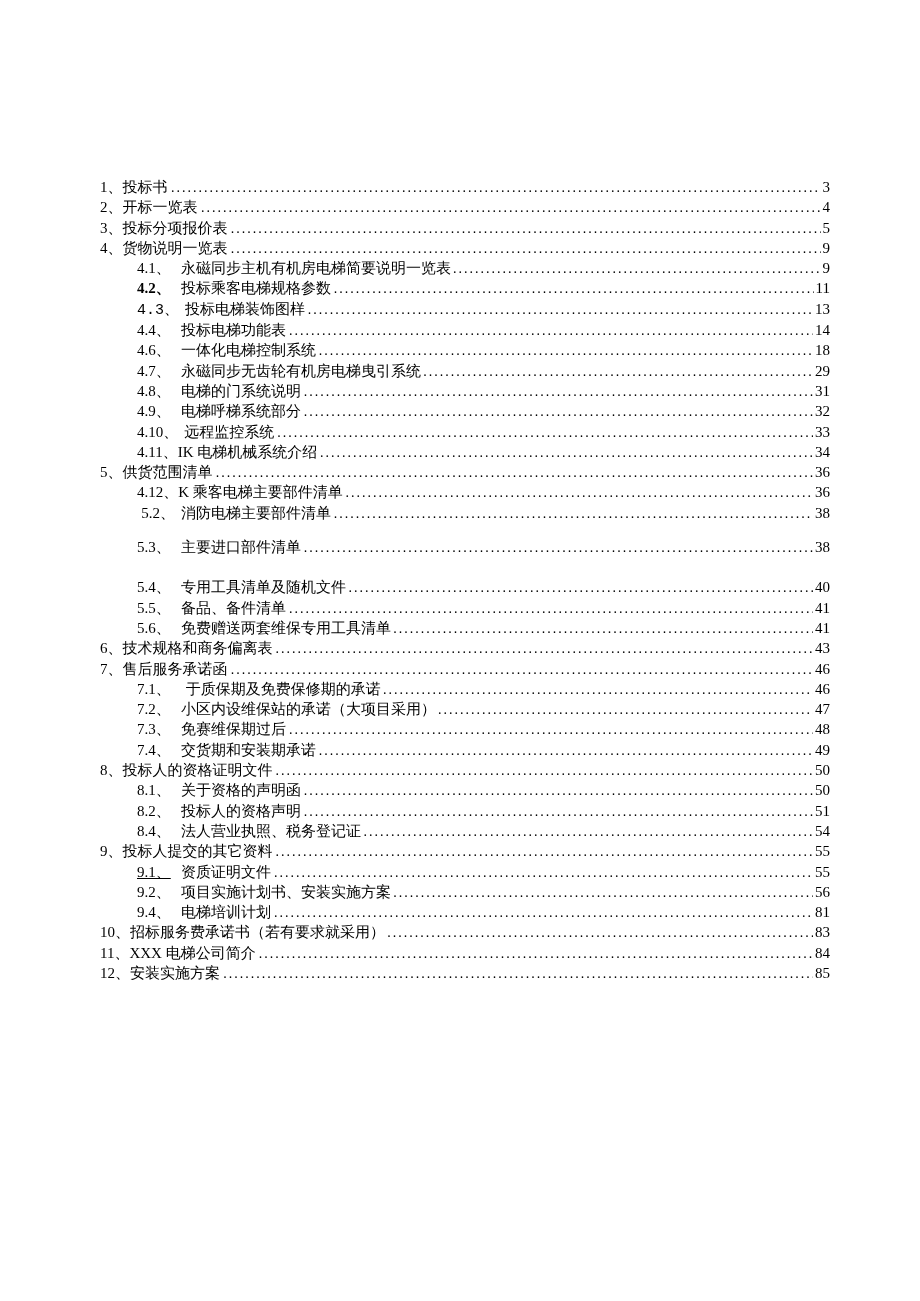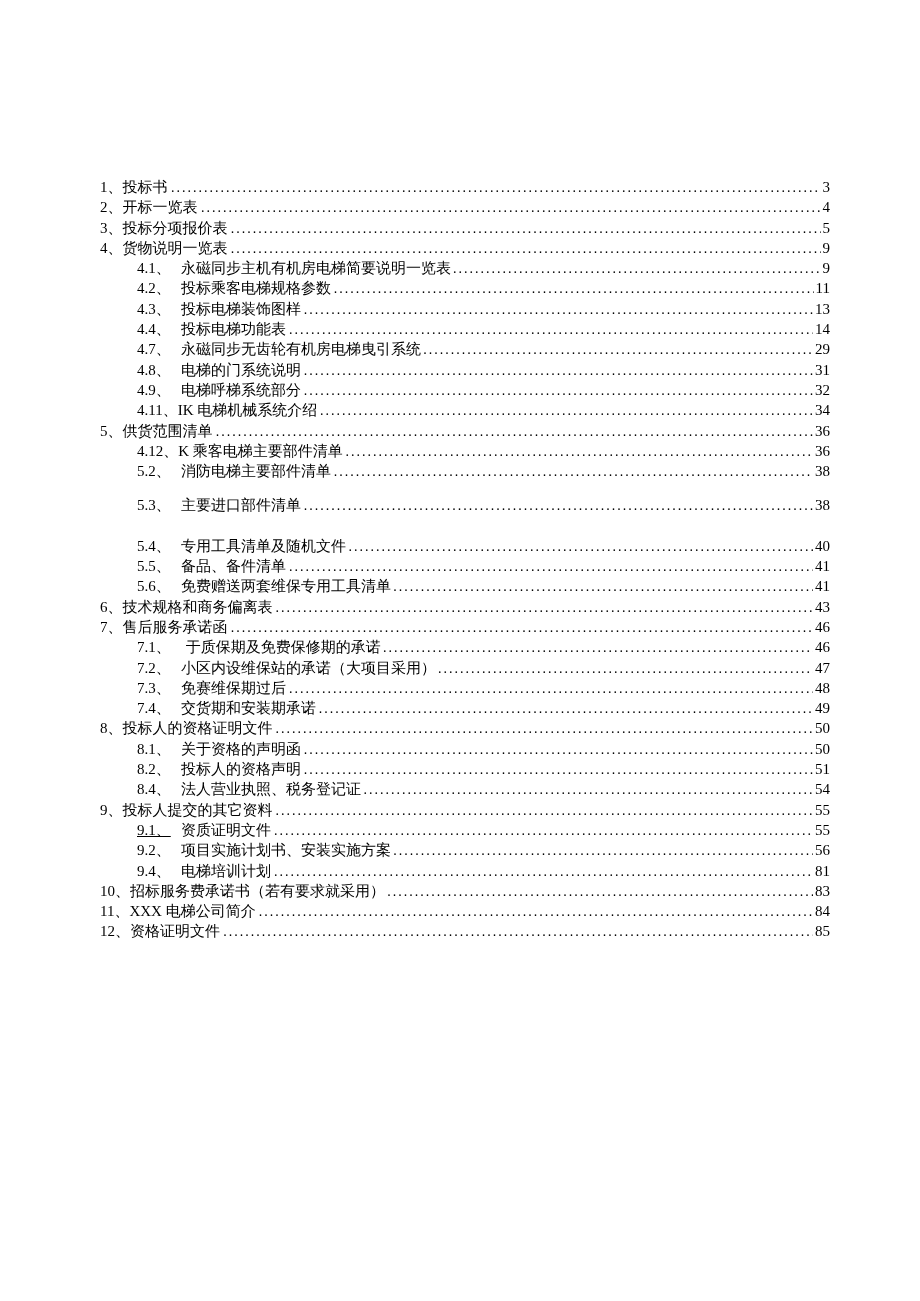--- a/index.html
+++ b/index.html
@@ -80,41 +80,48 @@
         <span class="pg">9</span>
       </div>
       <div class="toc-line lvl2">
         <span class="num label" style="padding-right: 6px;">4.1、</span>
         <span class="label">永磁同步主机有机房电梯简要说明一览表</span>
         <span class="gap-after-title"></span>
         <span class="leader"></span>
         <span class="pg">9</span>
       </div>
       <div class="toc-line lvl2">
-        <span class="num label" style="padding-right: 6px;">4.2、</span>
+        <span class="num label" style="padding-right: 6px; font-weight: bold;">4.2、</span>
         <span class="label">投标乘客电梯规格参数</span>
         <span class="gap-after-title"></span>
         <span class="leader"></span>
         <span class="pg">11</span>
       </div>
       <div class="toc-line lvl2">
-        <span class="num label" style="padding-right: 6px;">4.3、</span>
+        <span class="num label" style="padding-right: 6px; font-family: Liberation Mono, monospace;">4.3、</span>
         <span class="label">投标电梯装饰图样</span>
         <span class="gap-after-title"></span>
         <span class="leader"></span>
         <span class="pg">13</span>
       </div>
       <div class="toc-line lvl2">
         <span class="num label" style="padding-right: 6px;">4.4、</span>
         <span class="label">投标电梯功能表</span>
         <span class="gap-after-title"></span>
         <span class="leader"></span>
         <span class="pg">14</span>
       </div>
       <div class="toc-line lvl2">
+        <span class="num label" style="padding-right: 6px;">4.6、</span>
+        <span class="label">一体化电梯控制系统</span>
+        <span class="gap-after-title"></span>
+        <span class="leader"></span>
+        <span class="pg">18</span>
+      </div>
+      <div class="toc-line lvl2">
         <span class="num label" style="padding-right: 6px;">4.7、</span>
         <span class="label">永磁同步无齿轮有机房电梯曳引系统</span>
         <span class="gap-after-title"></span>
         <span class="leader"></span>
         <span class="pg">29</span>
       </div>
       <div class="toc-line lvl2">
         <span class="num label" style="padding-right: 6px;">4.8、</span>
         <span class="label">电梯的门系统说明</span>
         <span class="gap-after-title"></span>
@@ -122,20 +129,27 @@
         <span class="pg">31</span>
       </div>
       <div class="toc-line lvl2">
         <span class="num label" style="padding-right: 6px;">4.9、</span>
         <span class="label">电梯呼梯系统部分</span>
         <span class="gap-after-title"></span>
         <span class="leader"></span>
         <span class="pg">32</span>
       </div>
       <div class="toc-line lvl2">
+        <span class="num label" style="padding-right: 6px;">4.10、</span>
+        <span class="label">远程监控系统</span>
+        <span class="gap-after-title"></span>
+        <span class="leader"></span>
+        <span class="pg">33</span>
+      </div>
+      <div class="toc-line lvl2">
         <span class="num label" style="min-width: auto;">4.11、</span>
         <span class="label">IK 电梯机械系统介绍</span>
         <span class="gap-after-title"></span>
         <span class="leader"></span>
         <span class="pg">34</span>
       </div>
       <div class="toc-line lvl1">
         <span class="num label">5、</span>
         <span class="label">供货范围清单</span>
         <span class="gap-after-title"></span>
@@ -143,21 +157,21 @@
         <span class="pg">36</span>
       </div>
       <div class="toc-line lvl2">
         <span class="num label" style="min-width: auto;">4.12、</span>
         <span class="label">K 乘客电梯主要部件清单</span>
         <span class="gap-after-title"></span>
         <span class="leader"></span>
         <span class="pg">36</span>
       </div>
       <div class="toc-line lvl2">
-        <span class="num label" style="padding-right: 6px;">5.2、</span>
+        <span class="num label" style="padding-right: 6px; text-align: right;">5.2、</span>
         <span class="label">消防电梯主要部件清单</span>
         <span class="gap-after-title"></span>
         <span class="leader"></span>
         <span class="pg">38</span>
       </div>
       <div class="toc-line lvl2">
         <span class="num label" style="padding-right: 6px; margin-top: 14px;">5.3、</span>
         <span class="label">主要进口部件清单</span>
         <span class="gap-after-title"></span>
         <span class="leader"></span>
@@ -291,19 +305,19 @@
       </div>
       <div class="toc-line lvl1">
         <span class="num label">11、</span>
         <span class="label">XXX 电梯公司简介</span>
         <span class="gap-after-title"></span>
         <span class="leader"></span>
         <span class="pg">84</span>
       </div>
       <div class="toc-line lvl1">
         <span class="num label">12、</span>
-        <span class="label">资格证明文件</span>
+        <span class="label">安装实施方案</span>
         <span class="gap-after-title"></span>
         <span class="leader"></span>
         <span class="pg">85</span>
       </div>
     </div>
 </div>
 
 </body></html>

